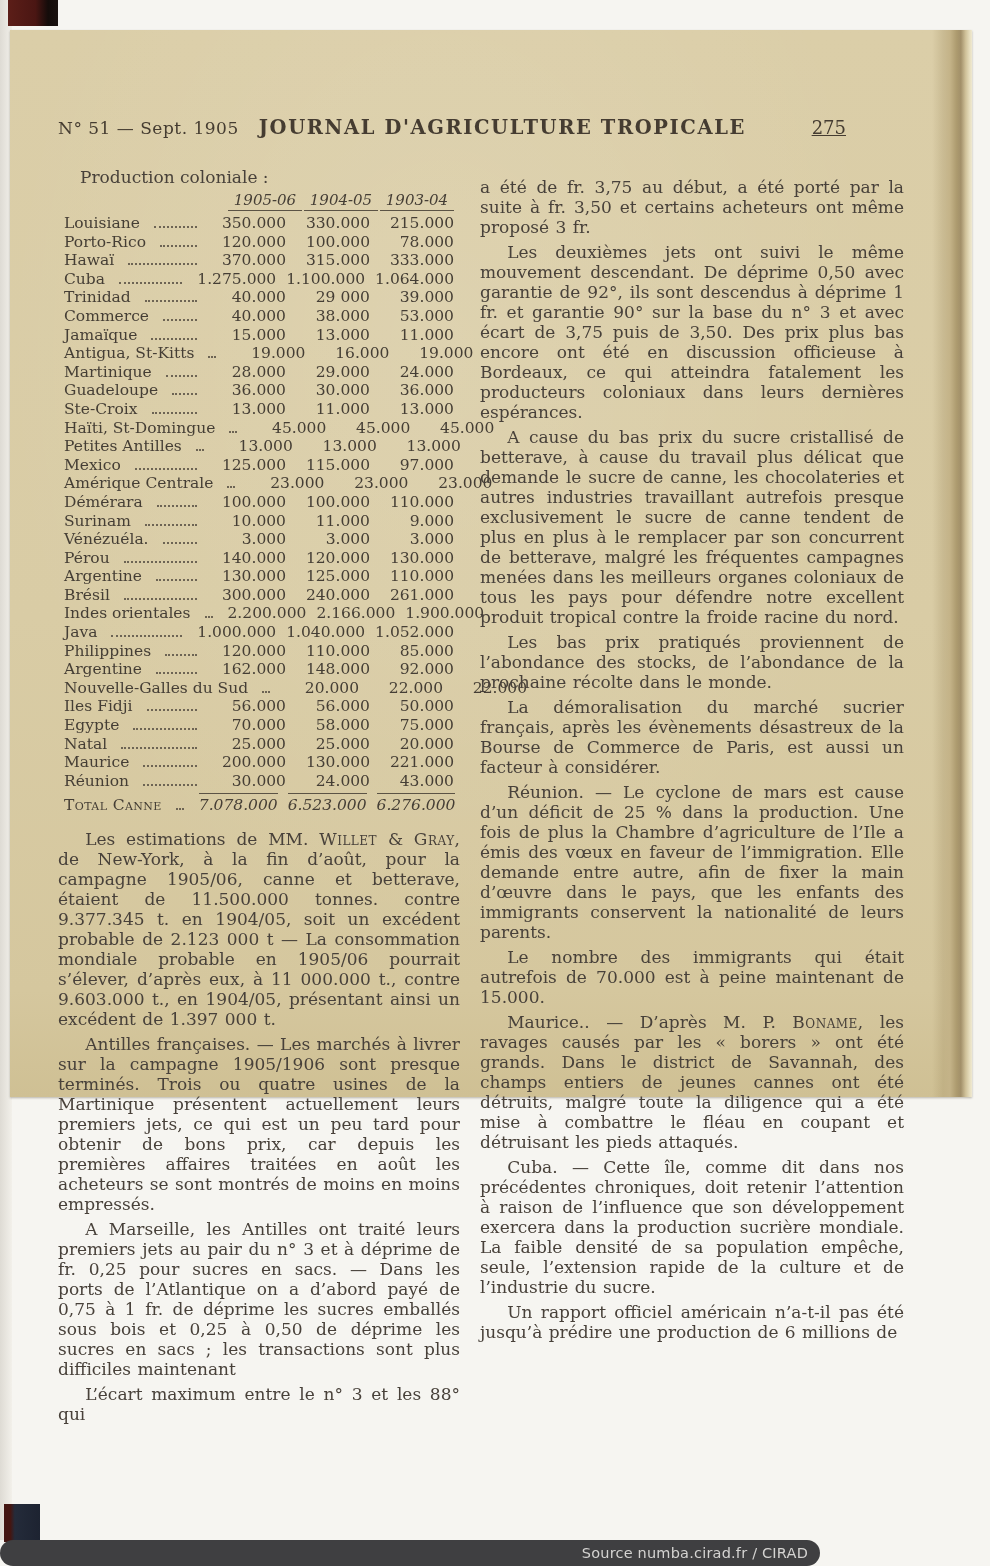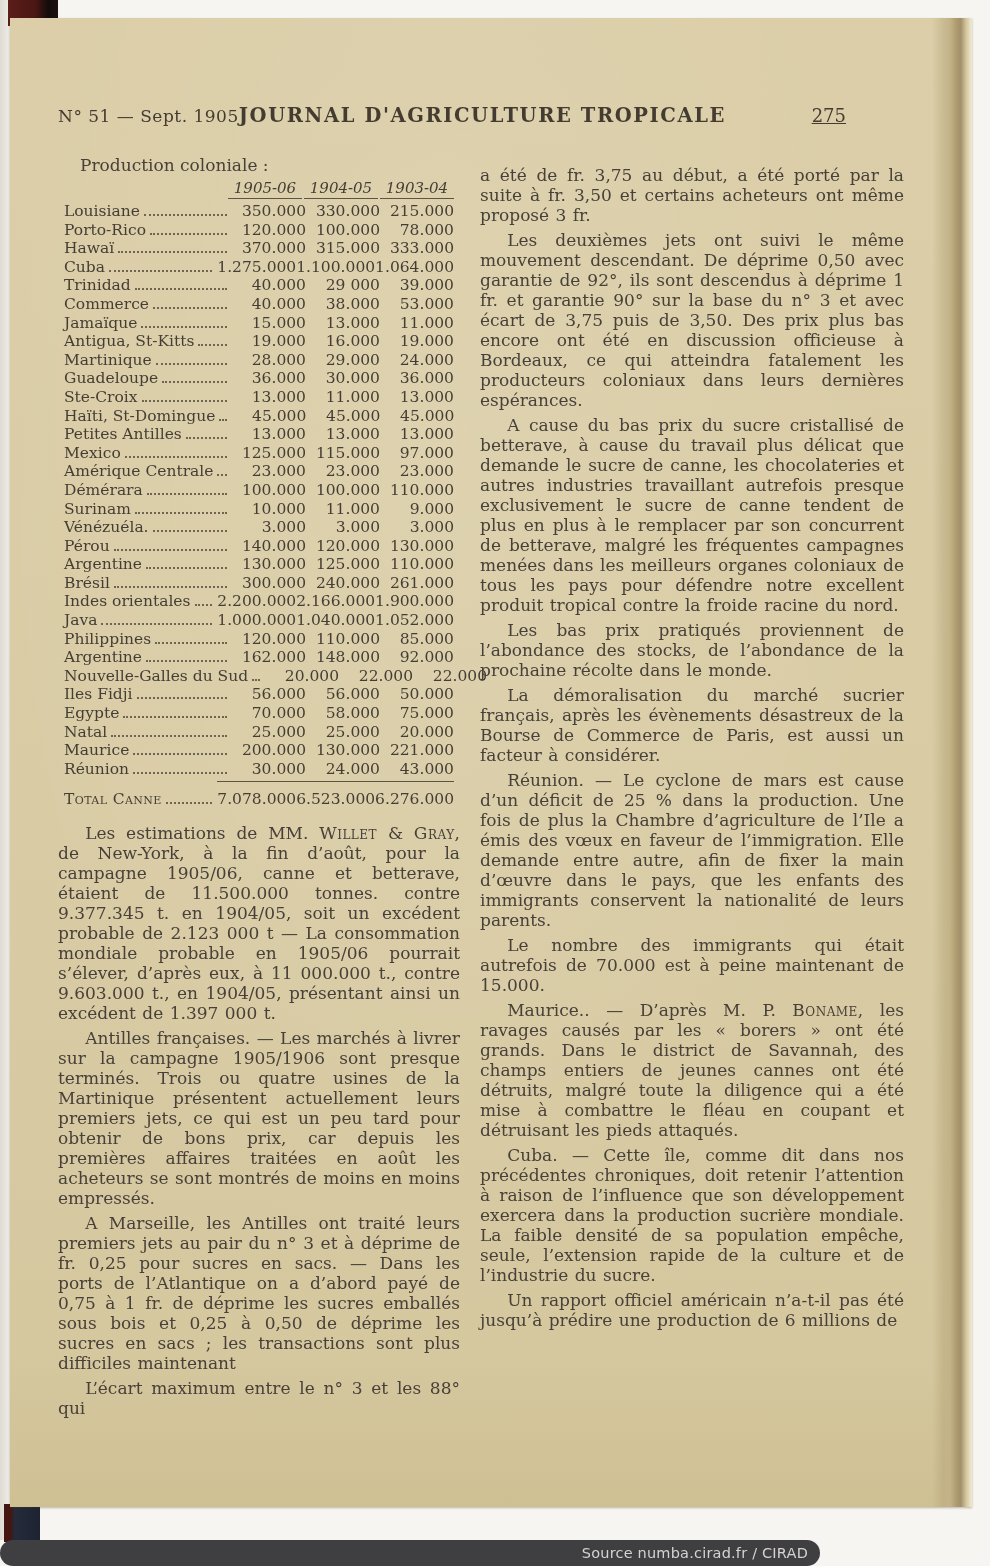--- a/index.html
+++ b/index.html
@@ -14,58 +14,58 @@
   .binding-mark-top{
     position:absolute;left:8px;top:0;width:50px;height:26px;
     background:linear-gradient(90deg,#5c1e18 0%,#4a1613 55%,#140c0a 80%,#1a1210 100%);
   }
   .binding-mark-bottom{
     position:absolute;left:4px;top:1504px;width:36px;height:38px;
     background:linear-gradient(90deg,#441612 0%,#441612 18%,#242b3a 30%,#1d2331 100%);
   }
   
   .page{
-    position:absolute;left:10px;top:18px;width:962px;height:1489px;
+    position:absolute;left:10px;top:30px;width:962px;height:1067px;
     background:
       radial-gradient(ellipse at 45% 30%, rgba(255,255,255,0.10), rgba(0,0,0,0) 60%),
       linear-gradient(180deg,#dbcea8 0%,#d9cca5 55%,#d5c79e 90%,#cfc094 100%);
     box-shadow:0 1px 2px rgba(70,60,40,0.35);
     color:#48413a;
   }
   
   .page-edge{
     position:absolute;right:0;top:0;bottom:0;width:40px;
     background:linear-gradient(90deg,
       rgba(0,0,0,0) 0%, rgba(150,130,85,0.25) 28%,
       #c4b388 45%, #ac9a6e 62%, #a2906a 72%,
       #cfc199 84%, #e6ddbd 94%, #efe9d2 100%);
   }
   .page-inner{position:absolute;left:48px;top:86px;width:846px;}
   
   .masthead{display:flex;align-items:baseline;color:#453c31;}
   .issue{font-size:17px;letter-spacing:0.5px;white-space:nowrap;}
-  .journal{font-size:19.5px;font-weight:bold;letter-spacing:1.6px;white-space:nowrap;}
+  .journal{font-size:19.5px;font-weight:bold;letter-spacing:1.6px;margin-left:20px;white-space:nowrap;}
   .pageno{margin-left:auto;font-size:18px;margin-right:58px;text-decoration:underline;}
   
   .cols{display:flex;margin-top:28px;}
   .col-left{width:402px;flex:0 0 402px;}
   .col-right{width:424px;flex:0 0 424px;margin-left:20px;}
   
   .tbl-title{font-size:17px;margin:0 0 4px 22px;}
   .tbl{font-size:15.5px;color:#453e35;margin-left:6px;width:390px;}
   .thead{display:flex;margin-bottom:3px;}
   .thead .tlabel{flex:1;}
   .tcolhead{flex:0 0 74px;text-align:center;border-bottom:1.5px solid #5b5345;padding-bottom:1px;margin-left:2px;font-size:15px;font-style:italic;}
-  .trow{display:flex;align-items:baseline;line-height:18.6px;}
+  .trow{display:flex;align-items:baseline;line-height:18.6px;gap:10px;}
   .tlabel{white-space:nowrap;}
   .leader{flex:1;border-bottom:2px dotted #6d6454;margin:0 5px 3px 4px;min-width:8px;}
   .tval{flex:0 0 74px;text-align:right;white-space:nowrap;}
   .total-row{margin-top:3px;}
   .total-row .tlabel{font-variant:small-caps;letter-spacing:0.4px;}
-  .total-row .tval{border-top:1.4px solid #5b5345;padding-top:8px;}
+  .total-row .tval{border-top:1.4px solid #5b5345;padding-top:2px;font-style:italic;}
   
   .paras{margin-top:10px;}
   .para{
     font-size:17px;line-height:20px;text-align:justify;
     text-indent:1.6em;margin:0 0 5px 0;word-spacing:1px;
   }
   .para.no-indent{text-indent:0;}
   .para .i{}
   .para .sc{font-variant:small-caps;letter-spacing:0.5px;}
   .col-left .paras{margin-top:14px;}

